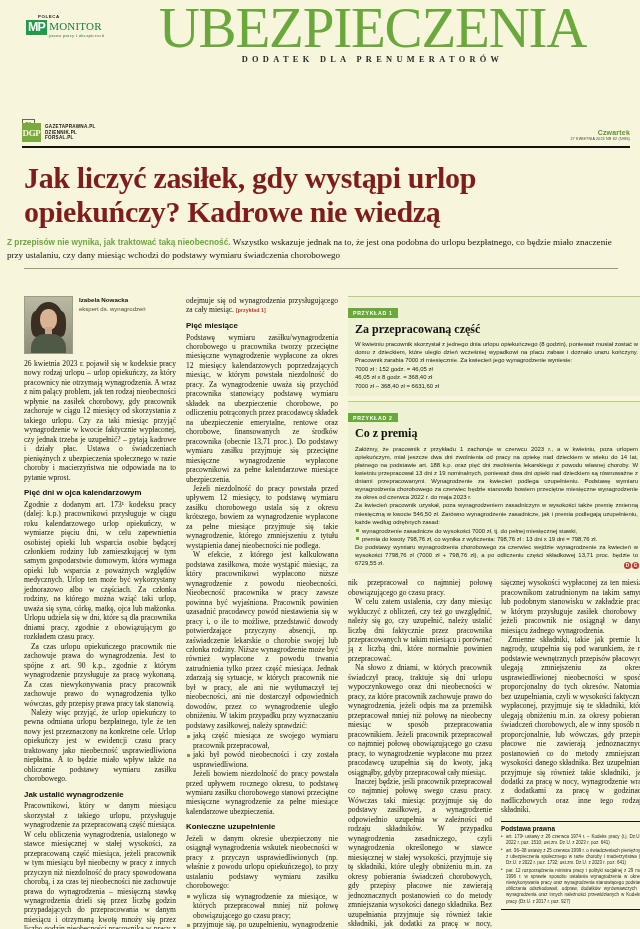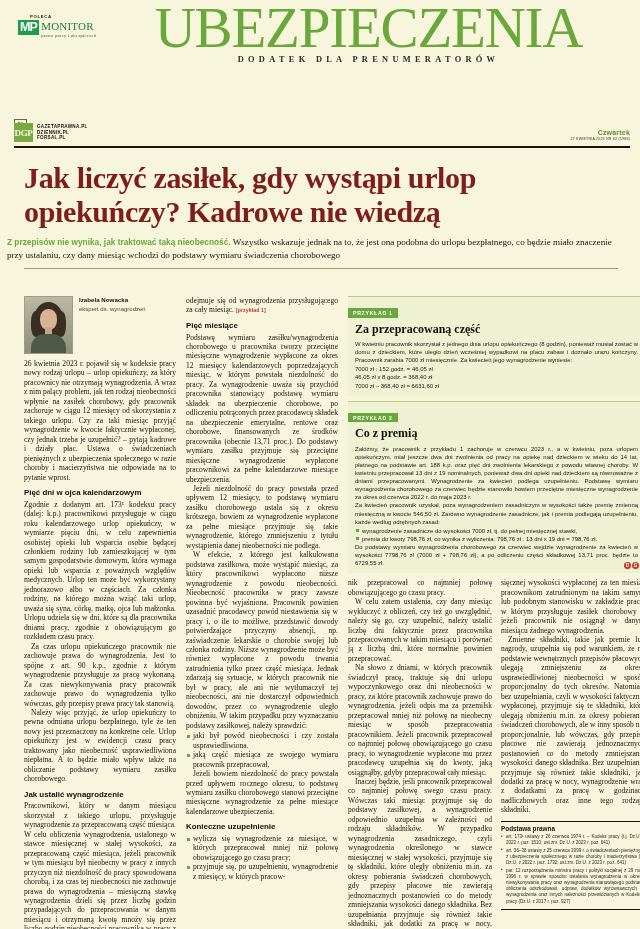--- a/index.html
+++ b/index.html
@@ -6,21 +6,21 @@
   body{
     width:640px;height:929px;overflow:hidden;
     background:#f7f6dc;
     font-family:"Liberation Serif", serif;
     color:#15130e;
     -webkit-font-smoothing:antialiased;
   }
   .page{position:relative;width:640px;height:929px;box-sizing:border-box;}
 
   
-  .masthead{position:relative;height:152px;}
+  .masthead{position:relative;height:152px;margin-left:8px;}
   .brand-monitor{
     position:absolute;left:18px;top:14px;width:104px;
   }
   .poleca{
     font-family:"Liberation Sans",sans-serif;
     font-size:4.4px;font-weight:bold;letter-spacing:.6px;
     color:#1a1a1a;margin-left:12px;margin-bottom:1px;
   }
   .mon-row{display:flex;align-items:flex-start;}
   .mp-mark{
@@ -259,25 +259,26 @@
       </div>
 
       <div class="col">
         <div class="body-txt">
           <p class="noind"><span>odejmuje się od wynagrodzenia przysługującego za cały miesiąc.</span> <span class="inline-ex">[przykład 1]</span></p>
           <div class="sub-h">Pięć miesiące</div>
           <p class="noind">Podstawę wymiaru zasiłku/wynagrodzenia chorobowego u pracownika tworzy przeciętne miesięczne wynagrodzenie wypłacone za okres 12 miesięcy kalendarzowych poprzedzających miesiąc, w którym powstała niezdolność do pracy. Za wynagrodzenie uważa się przychód pracownika stanowiący podstawę wymiaru składek na ubezpieczenie chorobowe, po odliczeniu potrąconych przez pracodawcę składek na ubezpieczenie emerytalne, rentowe oraz chorobowe, finansowanych ze środków pracownika (obecnie 13,71 proc.). Do podstawy wymiaru zasiłku przyjmuje się przeciętne miesięczne wynagrodzenie wypłacone pracownikowi za pełne kalendarzowe miesiące ubezpieczenia.</p>
           <p>Jeżeli niezdolność do pracy powstała przed upływem 12 miesięcy, to podstawę wymiaru zasiłku chorobowego ustala się z okresu krótszego, bowiem za wynagrodzenie wypłacone za pełne miesiące przyjmuje się takie wynagrodzenie, którego zmniejszeniu z tytułu wystąpienia danej nieobecności nie podlega.</p>
           <p>W efekcie, z którego jest kalkulowana podstawa zasiłkowa, może wystąpić miesiąc, za który pracownikowi wypłacono niższe wynagrodzenie z powodu nieobecności. Nieobecność pracownika w pracy zawsze powinna być wyjaśniona. Pracownik powinien uzasadnić pracodawcy powód niestawienia się w pracy i, o ile to możliwe, przedstawić dowody potwierdzające przyczyny absencji, np. zaświadczenie lekarskie o chorobie swojej lub członka rodziny. Niższe wynagrodzenie może być również wypłacone z powodu trwania zatrudnienia tylko przez część miesiąca. Jednak zdarzają się sytuacje, w których pracownik nie był w pracy, ale ani nie wytłumaczył tej nieobecności, ani nie dostarczył odpowiednich dowodów, przez co wynagrodzenie uległo obniżeniu. W takim przypadku przy wyznaczaniu podstawy zasiłkowej, należy sprawdzić:</p>
           <ul class="dash">
+            <li>jaką część miesiąca ze swojego wymiaru pracownik przepracował,</li>
             <li>jaki był powód nieobecności i czy została usprawiedliwiona.</li>
-            <li>jaką część miesiąca ze swojego wymiaru pracownik przepracował,</li>
           </ul>
           <p>Jeżeli bowiem niezdolność do pracy powstała przed upływem rocznego okresu, to podstawę wymiaru zasiłku chorobowego stanowi przeciętne miesięczne wynagrodzenie za pełne miesiące kalendarzowe ubezpieczenia.</p>
           <div class="sub-h">Konieczne uzupełnienie</div>
+          <p class="noind">Jeżeli w danym okresie ubezpieczony nie osiągnął wynagrodzenia wskutek nieobecności w pracy z przyczyn usprawiedliwionych (np. właśnie z powodu urlopu opiekuńczego), to przy ustalaniu podstawy wymiaru zasiłku chorobowego:</p>
           <ul class="dash">
             <li>wylicza się wynagrodzenie za miesiące, w których przepracował mniej niż połowę obowiązującego go czasu pracy;</li>
             <li>przyjmuje się, po uzupełnieniu, wynagrodzenie z miesięcy, w których pracow-</li>
           </ul>
         </div>
       </div>
 
       <div class="col-wide">
 
         <div class="exbox">

